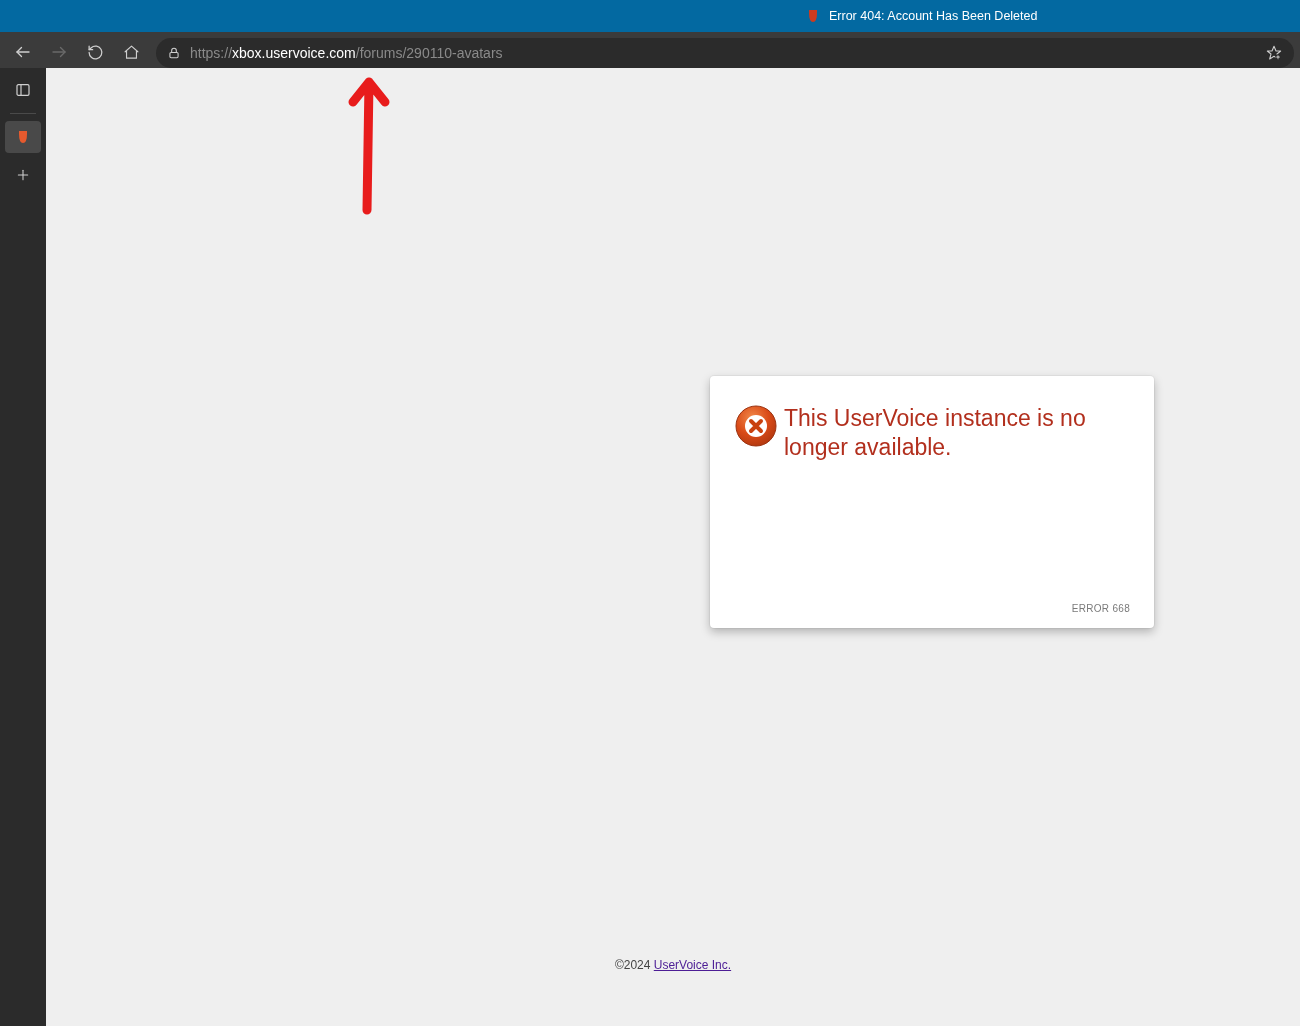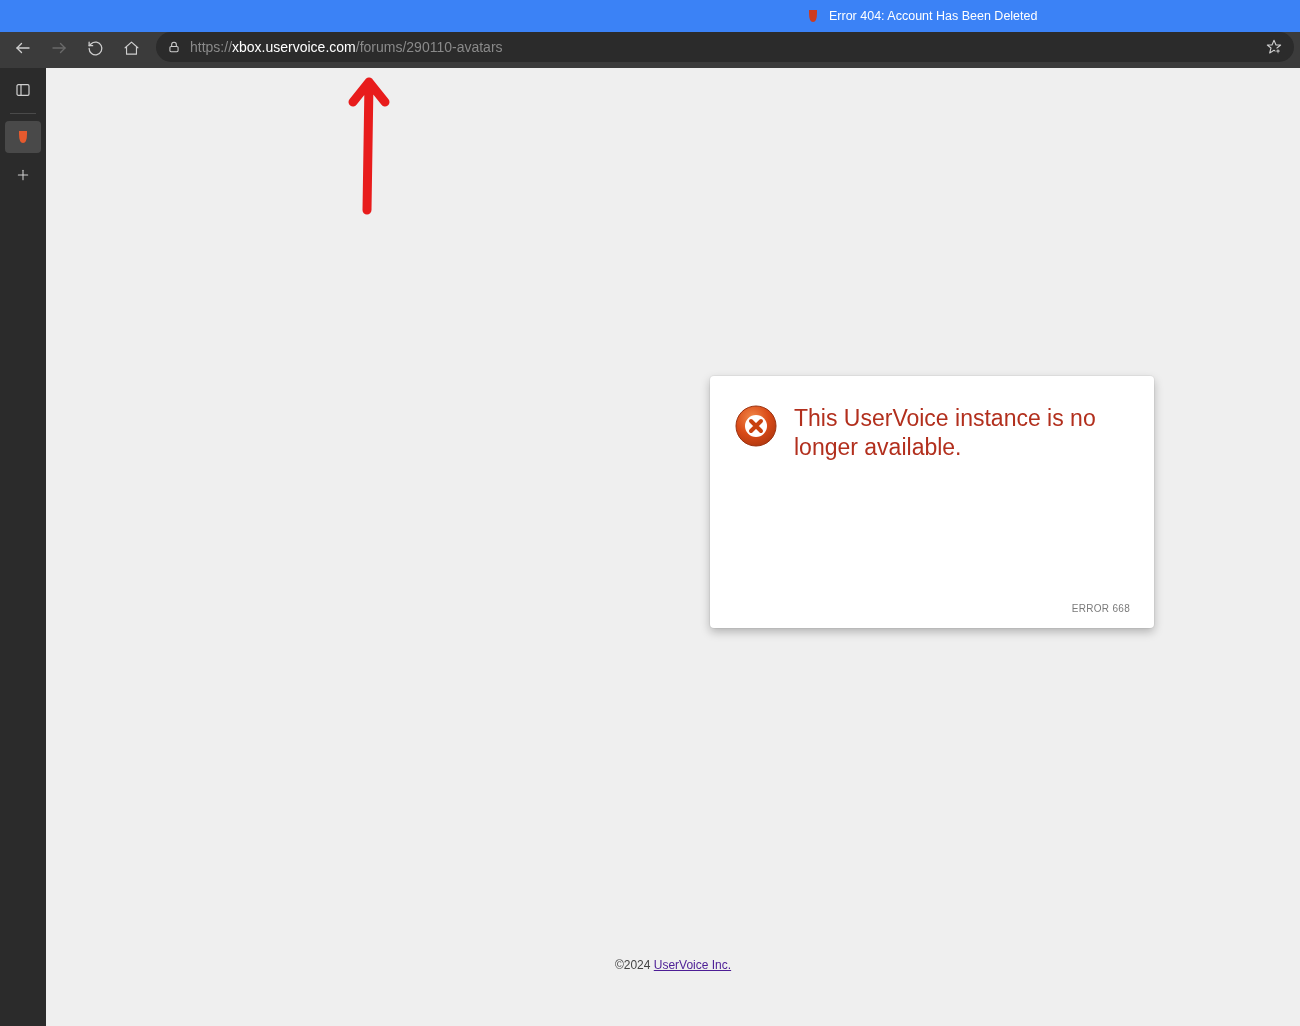--- a/index.html
+++ b/index.html
@@ -2,21 +2,21 @@
 <html><head>
 <meta charset="utf-8">
 <style>
   * { box-sizing: border-box; margin: 0; padding: 0; }
   html, body { width: 1300px; height: 1026px; overflow: hidden; font-family: "Segoe UI", Arial, sans-serif; }
   body { display: flex; flex-direction: column; background: #2b2b2b; }
 
   
   .titlebar {
     height: 32px;
-    background: #3b82f6;
+    background: #0369a1;
     display: flex;
     align-items: center;
     justify-content: center;
     color: #fff;
     font-size: 12.5px;
     position: relative;
   }
   .titlebar .title-wrap {
     position: absolute;
     left: 805px;
@@ -27,21 +27,21 @@
   .title-favicon {
     width: 16px; height: 16px;
     display: flex; align-items: center; justify-content: center;
   }
 
   
   .toolbar {
     height: 36px;
     background: #3b3b3b;
     display: flex;
-    align-items: flex-start;
+    align-items: flex-end;
     padding: 0 6px;
     gap: 2px;
   }
   .nav-btn {
     width: 34px; height: 32px;
     display: flex; align-items: center; justify-content: center;
     color: #cfcfcf;
     border-radius: 4px;
   }
   .nav-btn.disabled { color: #6a6a6a; }
@@ -119,21 +119,21 @@
     background:#ffffff;
     border-radius:4px;
     box-shadow: 0 4px 10px rgba(0,0,0,0.25), 0 0 0 1px rgba(0,0,0,0.04);
     padding: 28px 24px 14px 24px;
     display:flex;
     flex-direction:column;
   }
   .card-top {
     display:flex;
     align-items:flex-start;
-    gap: 16px;
+    gap: 6px;
   }
   .err-icon {
     width:44px; height:44px; flex:0 0 44px;
   }
   .card-msg {
     color:#b22f1d;
     font-size: 23px;
     line-height: 1.25;
     font-family: Arial, sans-serif;
   }

